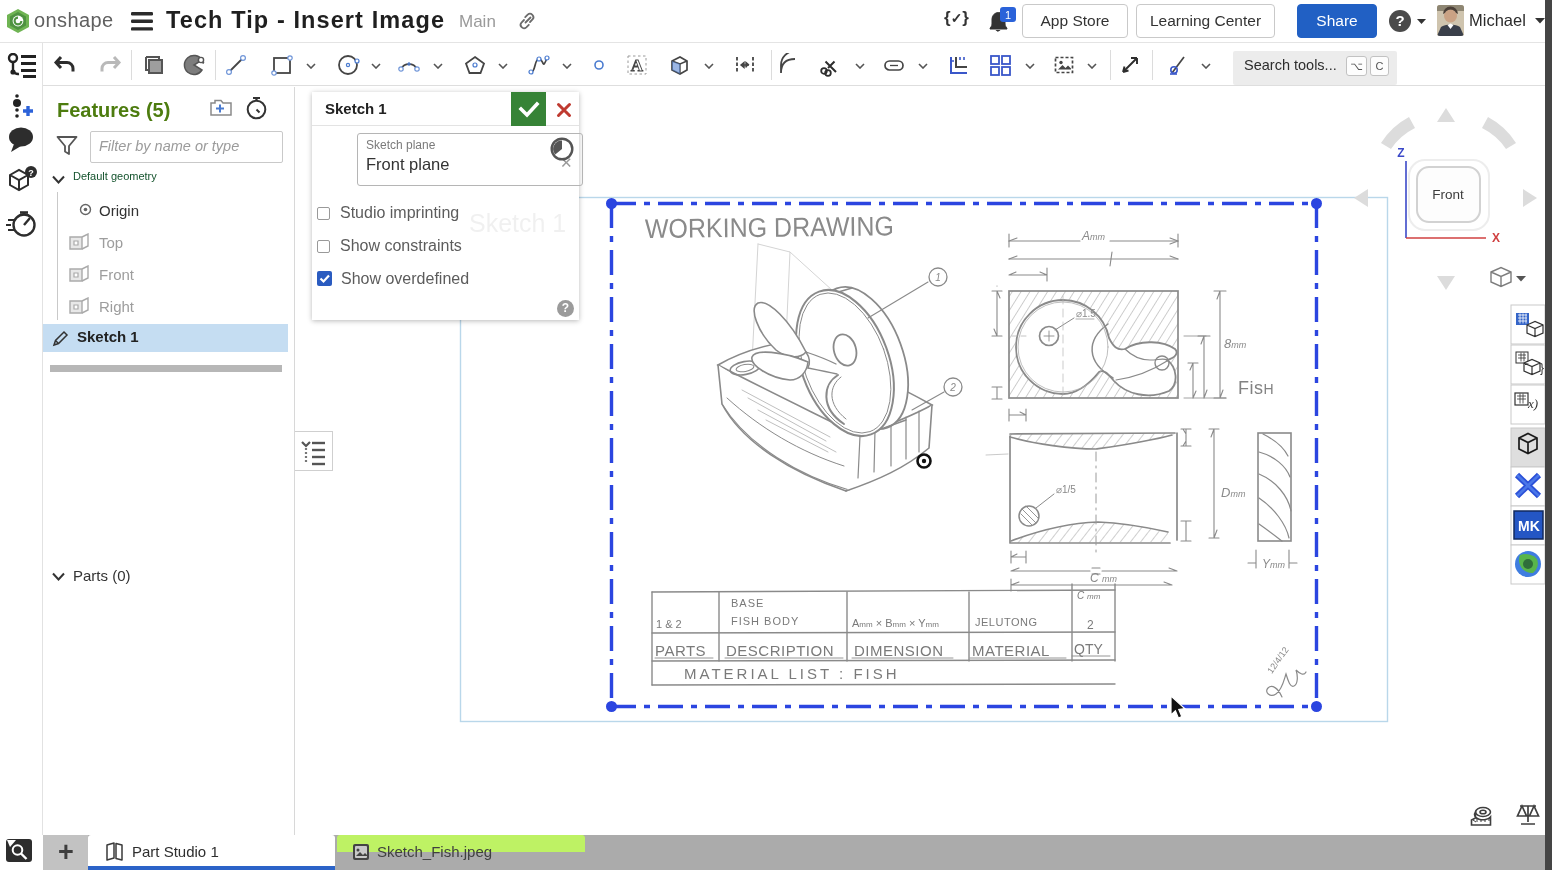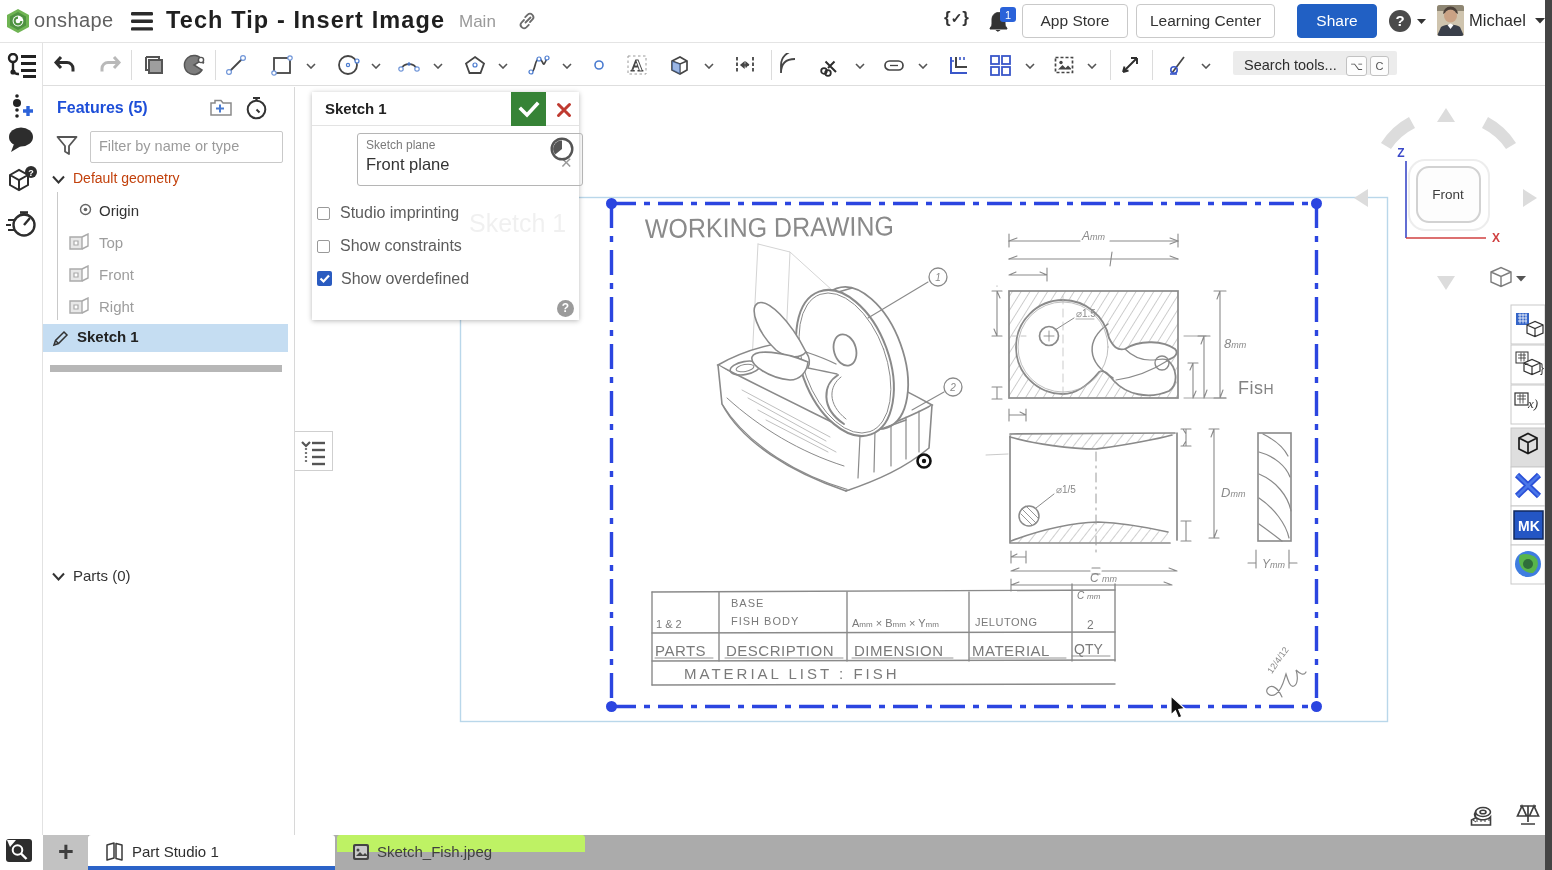--- a/index.html
+++ b/index.html
@@ -448,21 +448,21 @@
   </svg>
   <div class="tdiv" style="left:1109px;"></div>
   <svg class="abs" style="left:1124px;top:10px" width="24" height="24" viewBox="0 0 24 24">
     <path d="M5 20 L17 4" stroke="#454545" stroke-width="1.7"></path>
     <circle cx="7" cy="17" r="3.2" fill="none" stroke="#3a57c9" stroke-width="1.6"></circle>
     <path d="M3 21 l7 0" stroke="#3a57c9" stroke-width="1.6"></path>
   </svg>
   <svg class="caret" style="left:1158px;top:20px" viewBox="0 0 10 6">
         <path d="M1 1 l4 4 l4 -4" fill="none" stroke="#555" stroke-width="1.6"></path>
       </svg>
-  <div class="abs" style="left:1190px;top:8px;width:164px;height:24px;background:#ececec;border-radius:2px;">
+  <div class="abs" style="left:1190px;top:8px;width:164px;height:34px;background:#ececec;border-radius:2px;">
     <div class="abs" style="left:11px;top:6px;font-size:14.5px;color:#2d2d2d;">Search tools...</div>
     <div class="abs" style="left:113px;top:5px;width:21px;height:20px;background:#fdfdfd;border:1px solid #c2c2c2;border-radius:3px;font-size:11px;color:#555;text-align:center;line-height:18px;">⌥</div>
     <div class="abs" style="left:137px;top:5px;width:19px;height:20px;background:#fdfdfd;border:1px solid #c2c2c2;border-radius:3px;font-size:11px;color:#555;text-align:center;line-height:18px;">C</div>
   </div>
 </div>
 
 <div id="sidebar">
   <svg class="abs" style="left:7px;top:10px" width="30" height="26" viewBox="0 0 30 26">
     <circle cx="6" cy="5" r="4" fill="none" stroke="#222" stroke-width="2.4"></circle>
     <path d="M6 9 L6 18 M6 18 a6 6 0 0 0 6 3" fill="none" stroke="#222" stroke-width="2.4"></path>
@@ -497,40 +497,40 @@
   </svg>
   <svg class="abs" style="left:6px;top:796px" width="26" height="25" viewBox="0 0 26 25">
     <path d="M3 0 L23 0 Q26 0 26 3 L26 20 Q26 23 23 23 L3 23 Q0 23 0 20 L0 3 Q0 0 3 0 z" fill="#2d2d2d"></path>
     <path d="M1 1 L10 1 L4 8 z" fill="#fff"></path>
     <circle cx="11.5" cy="11" r="4.8" fill="none" stroke="#fff" stroke-width="2"></circle>
     <path d="M15 14.5 L20.5 20" stroke="#fff" stroke-width="2.4"></path>
   </svg>
 </div>
 
 <div id="fpanel">
-  <div class="abs" style="left:14px;top:12px;font-size:16px;font-weight:bold;color:#1d4ed8;">Features (5)</div>
+  <div class="abs" style="left:14px;top:12px;font-size:20px;font-weight:bold;color:#4d7c0f;">Features (5)</div>
   <svg class="abs" style="left:167px;top:12px" width="22" height="19" viewBox="0 0 22 19">
     <path d="M1 4 L1 16 L21 16 L21 4 L13 4 L11 1.5 L5 1.5 L5 4 z" fill="none" stroke="#8a8a8a" stroke-width="1.5"></path>
     <path d="M6 9.5 l8 0 M10 5.5 l0 8" stroke="#4a7bd0" stroke-width="2"></path>
   </svg>
   <svg class="abs" style="left:202px;top:9px" width="23" height="24" viewBox="0 0 23 24">
     <circle cx="11.5" cy="13.5" r="8.8" fill="none" stroke="#333" stroke-width="2"></circle>
     <path d="M8 2 l7 0 M11.5 2 l0 3" stroke="#333" stroke-width="2.2"></path>
     <path d="M14.5 16.5 L11.5 13.5" stroke="#333" stroke-width="2"></path>
   </svg>
   <svg class="abs" style="left:13px;top:48px" width="22" height="22" viewBox="0 0 22 22">
     <path d="M1.5 2 L20.5 2 L13 11 L13 19 L9 16.5 L9 11 z" fill="none" stroke="#555" stroke-width="1.8" stroke-linejoin="round"></path>
   </svg>
   <div class="abs" style="left:47px;top:44px;width:193px;height:32px;border:1px solid #c9c9c9;border-radius:2px;">
-    <div style="margin:6px 0 0 8px;font-size:14.5px;color:#9b9b9b;">Filter by name or type</div>
+    <div style="margin:6px 0 0 8px;font-size:14.5px;font-style:italic;color:#9b9b9b;">Filter by name or type</div>
   </div>
   <svg class="abs" style="left:9px;top:88px" width="13" height="9" viewBox="0 0 13 9">
         <path d="M1 1.5 l5.5 6 l5.5 -6" fill="none" stroke="#333" stroke-width="2"></path>
       </svg>
-  <div class="abs" style="left:30px;top:83px;font-size:14px;color:#c2410c;">Default geometry</div>
+  <div class="abs" style="left:30px;top:83px;font-size:11px;color:#14532d;">Default geometry</div>
   <div class="abs" style="left:14px;top:105px;width:1px;height:128px;background:#c9c9c9;"></div>
   <svg class="abs" style="left:36px;top:116px" width="13" height="13" viewBox="0 0 13 13">
     <circle cx="6.5" cy="6.5" r="5" fill="none" stroke="#666" stroke-width="1.4"></circle>
     <circle cx="6.5" cy="6.5" r="1.8" fill="#666"></circle>
   </svg>
   <div class="abs" style="left:56px;top:115px;font-size:15px;color:#333;">Origin</div>
   <svg class="abs" style="left:26px;top:146px" width="20" height="17" viewBox="0 0 20 17">
     <path d="M1 4 L13 4 L13 16 L1 16 z" fill="#e8e8e8" stroke="#aaa" stroke-width="1.4"></path>
     <path d="M13 4 L19 1 L19 13 L13 16" fill="none" stroke="#aaa" stroke-width="1.4"></path>
     <path d="M5 8 l4 0 l0 4 l-4 0 z" fill="#fff" stroke="#aaa" stroke-width="1.2"></path>

